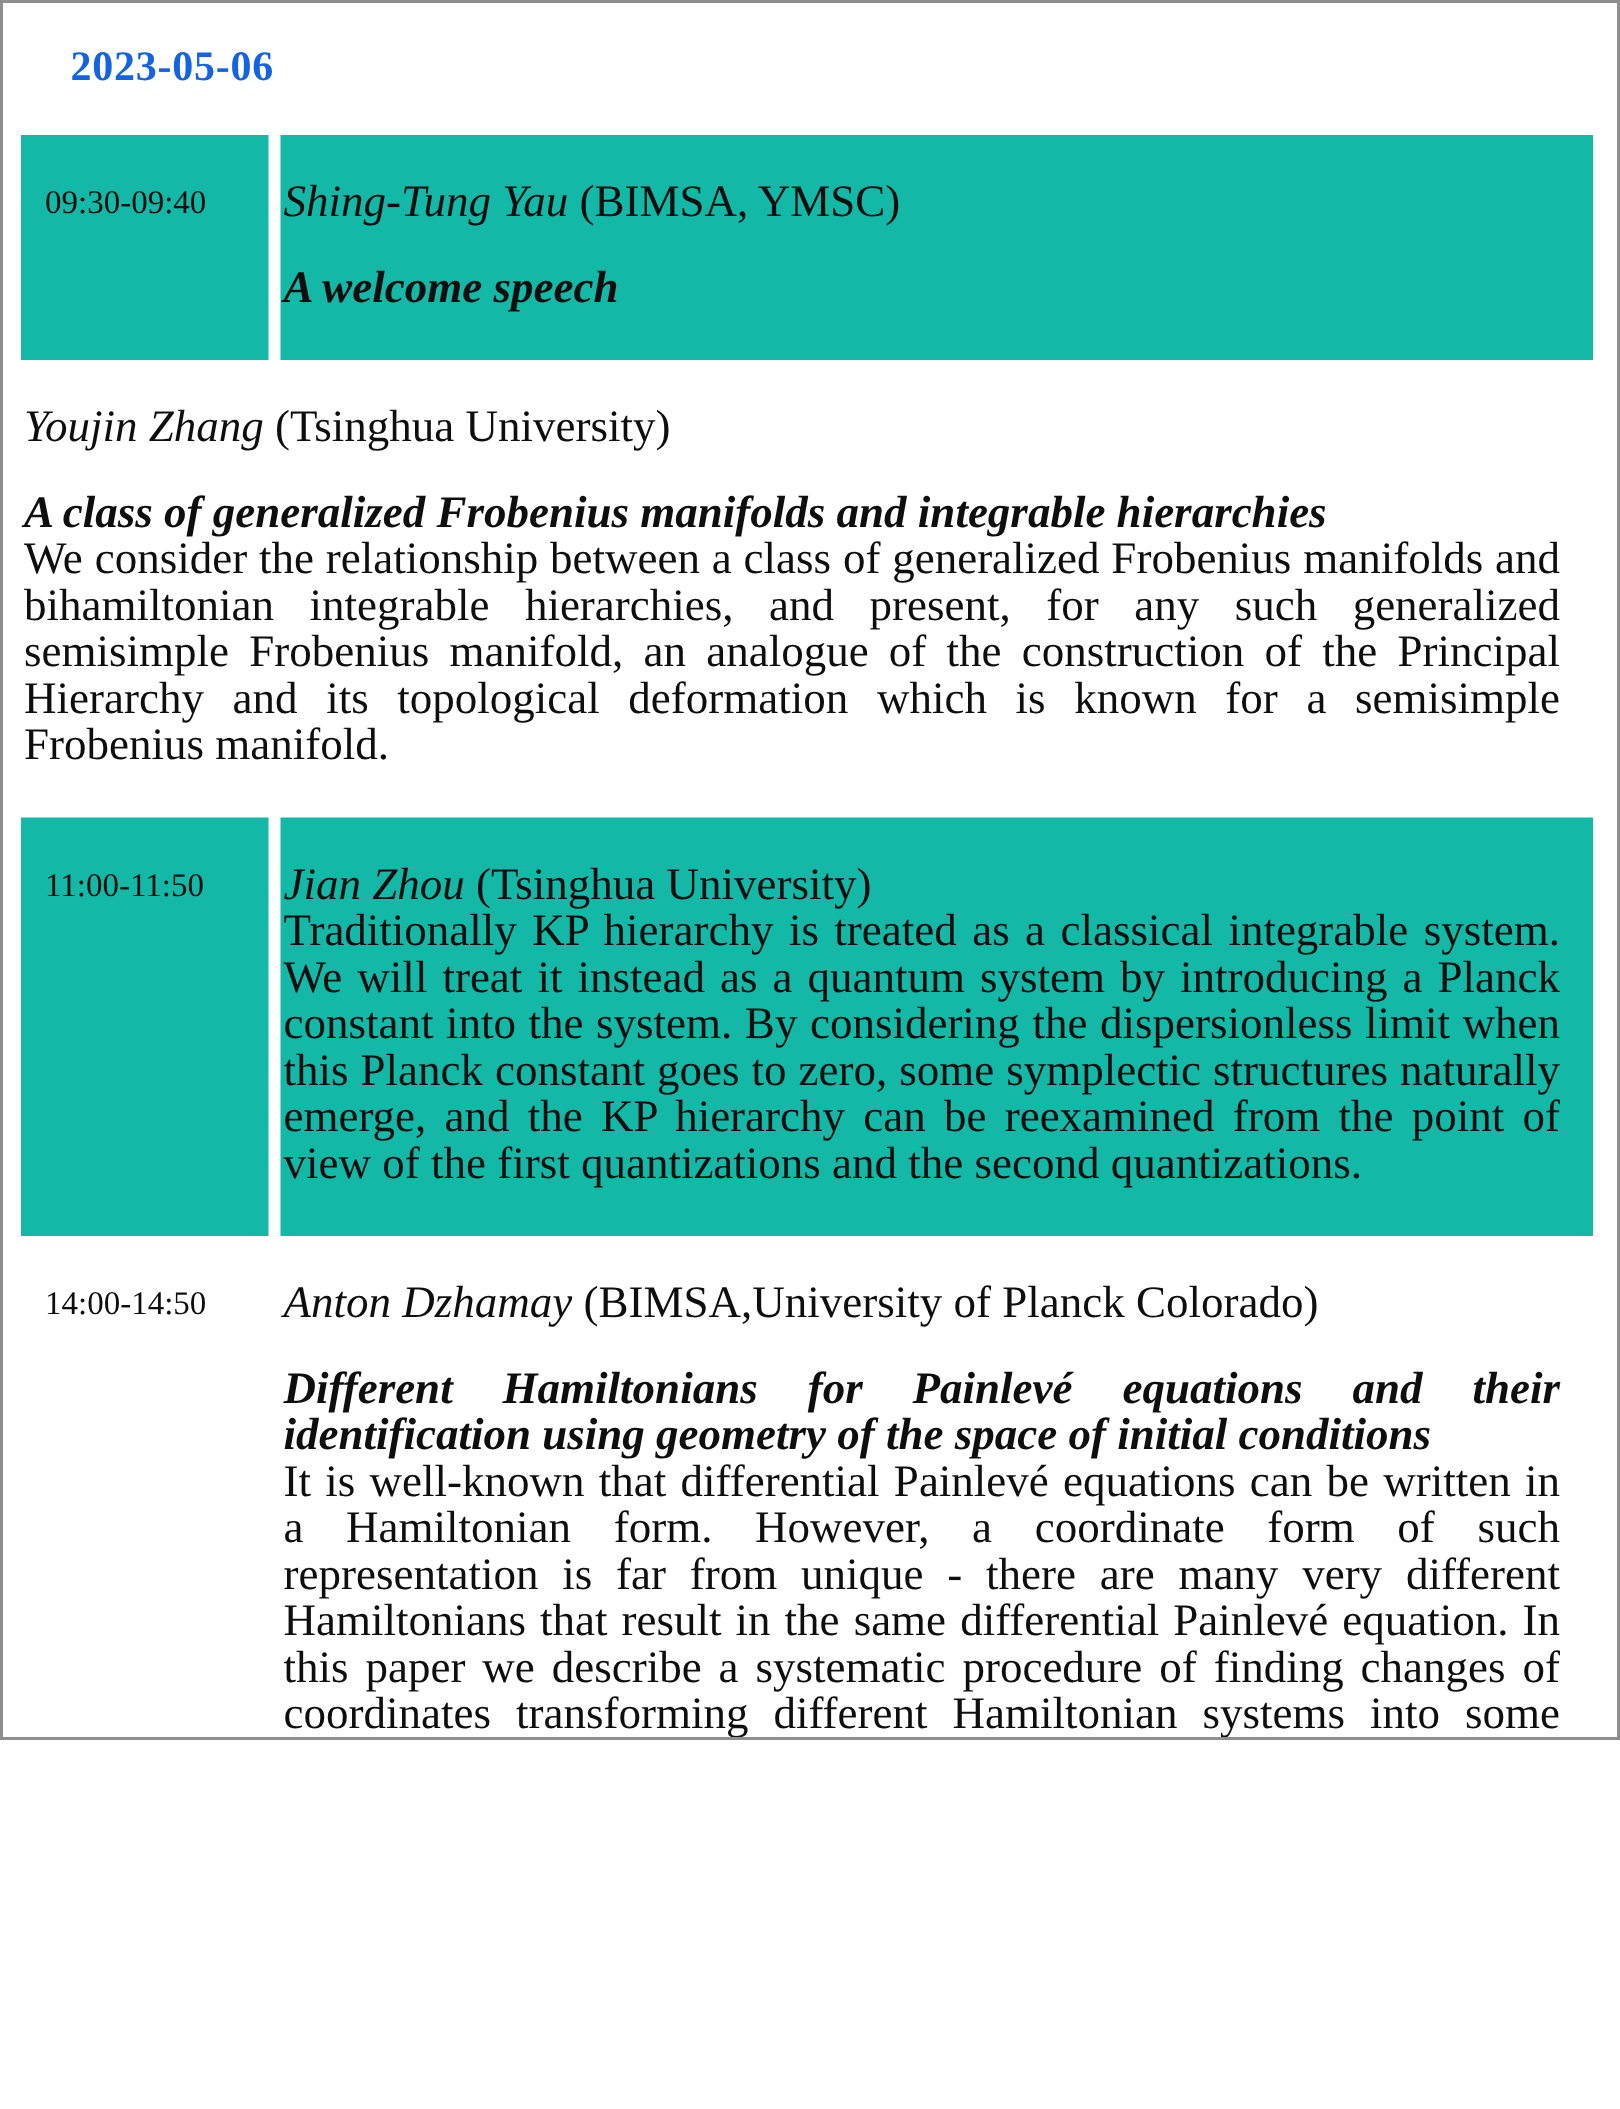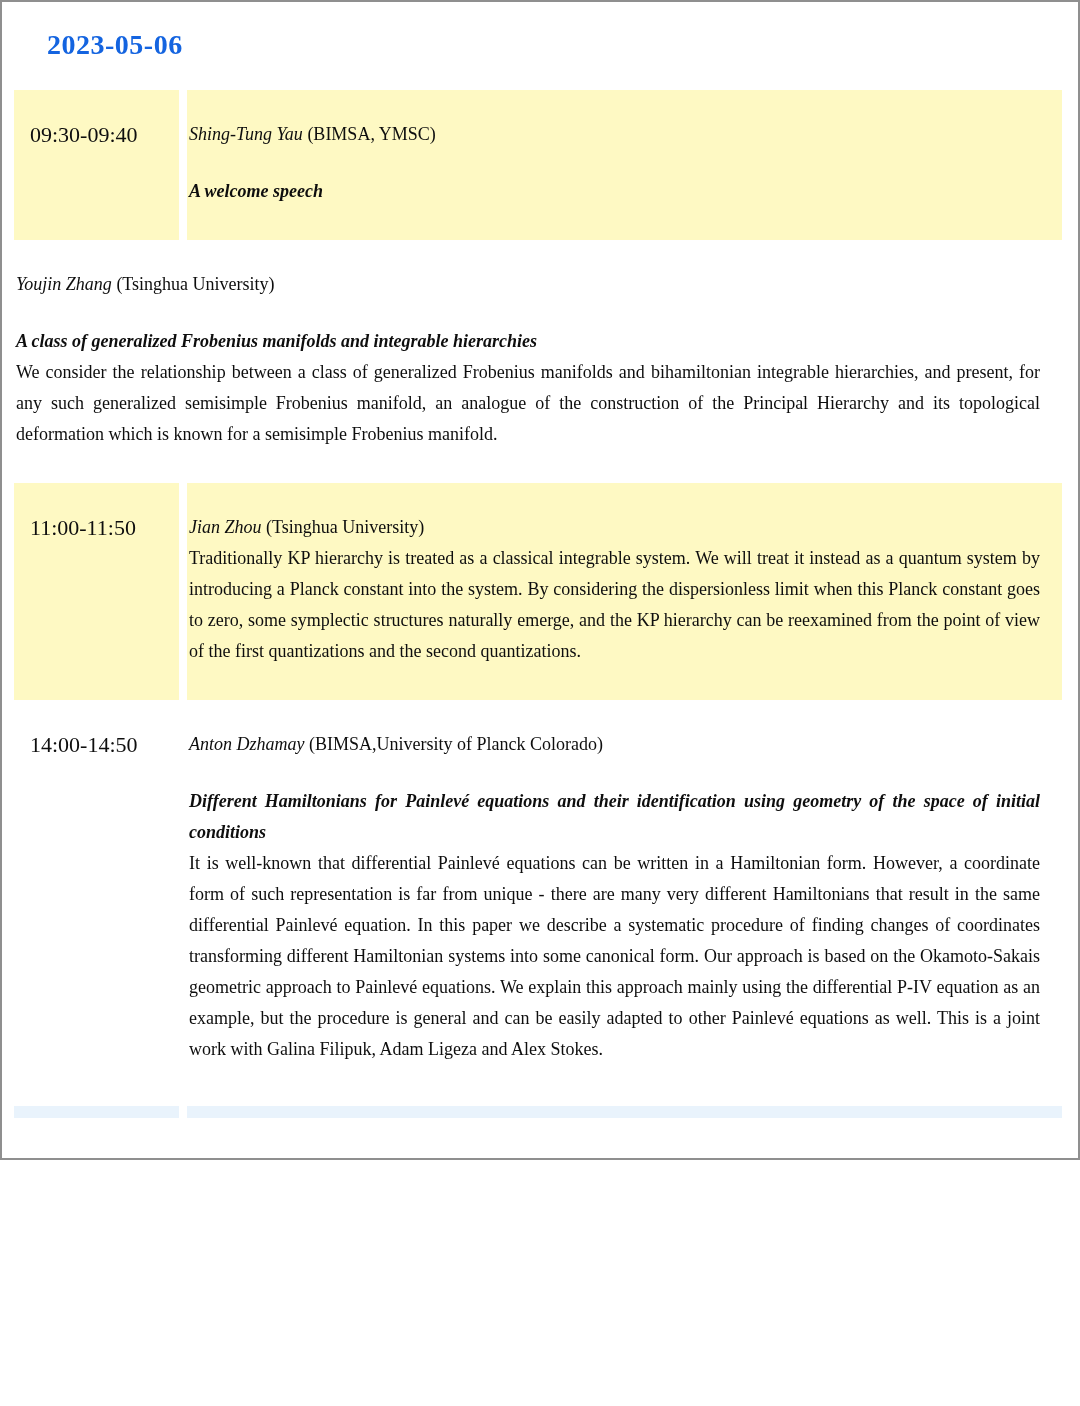--- a/index.html
+++ b/index.html
@@ -39,26 +39,26 @@
     flex: 0 0 165px;
     width: 165px;
     padding: 29px 0 0 16px;
     font-size: 22px;
     line-height: 31px;
     white-space: nowrap;
   }
   .session .content {
     flex: 1;
     padding: 29px 22px 33px 2px;
-    font-size: 18px;
+    font-size: 30px;
     line-height: 31px;
   }
   .session.highlight .time,
   .session.highlight .content {
-    background: #fef9c3;
+    background: #14b8a6;
   }
   .speaker .name { font-style: italic; }
   .talk-title {
     font-weight: bold;
     margin-top: 26px;
     text-align: justify;
     font-style: italic;
   }
   .abstract {
     text-align: justify;

